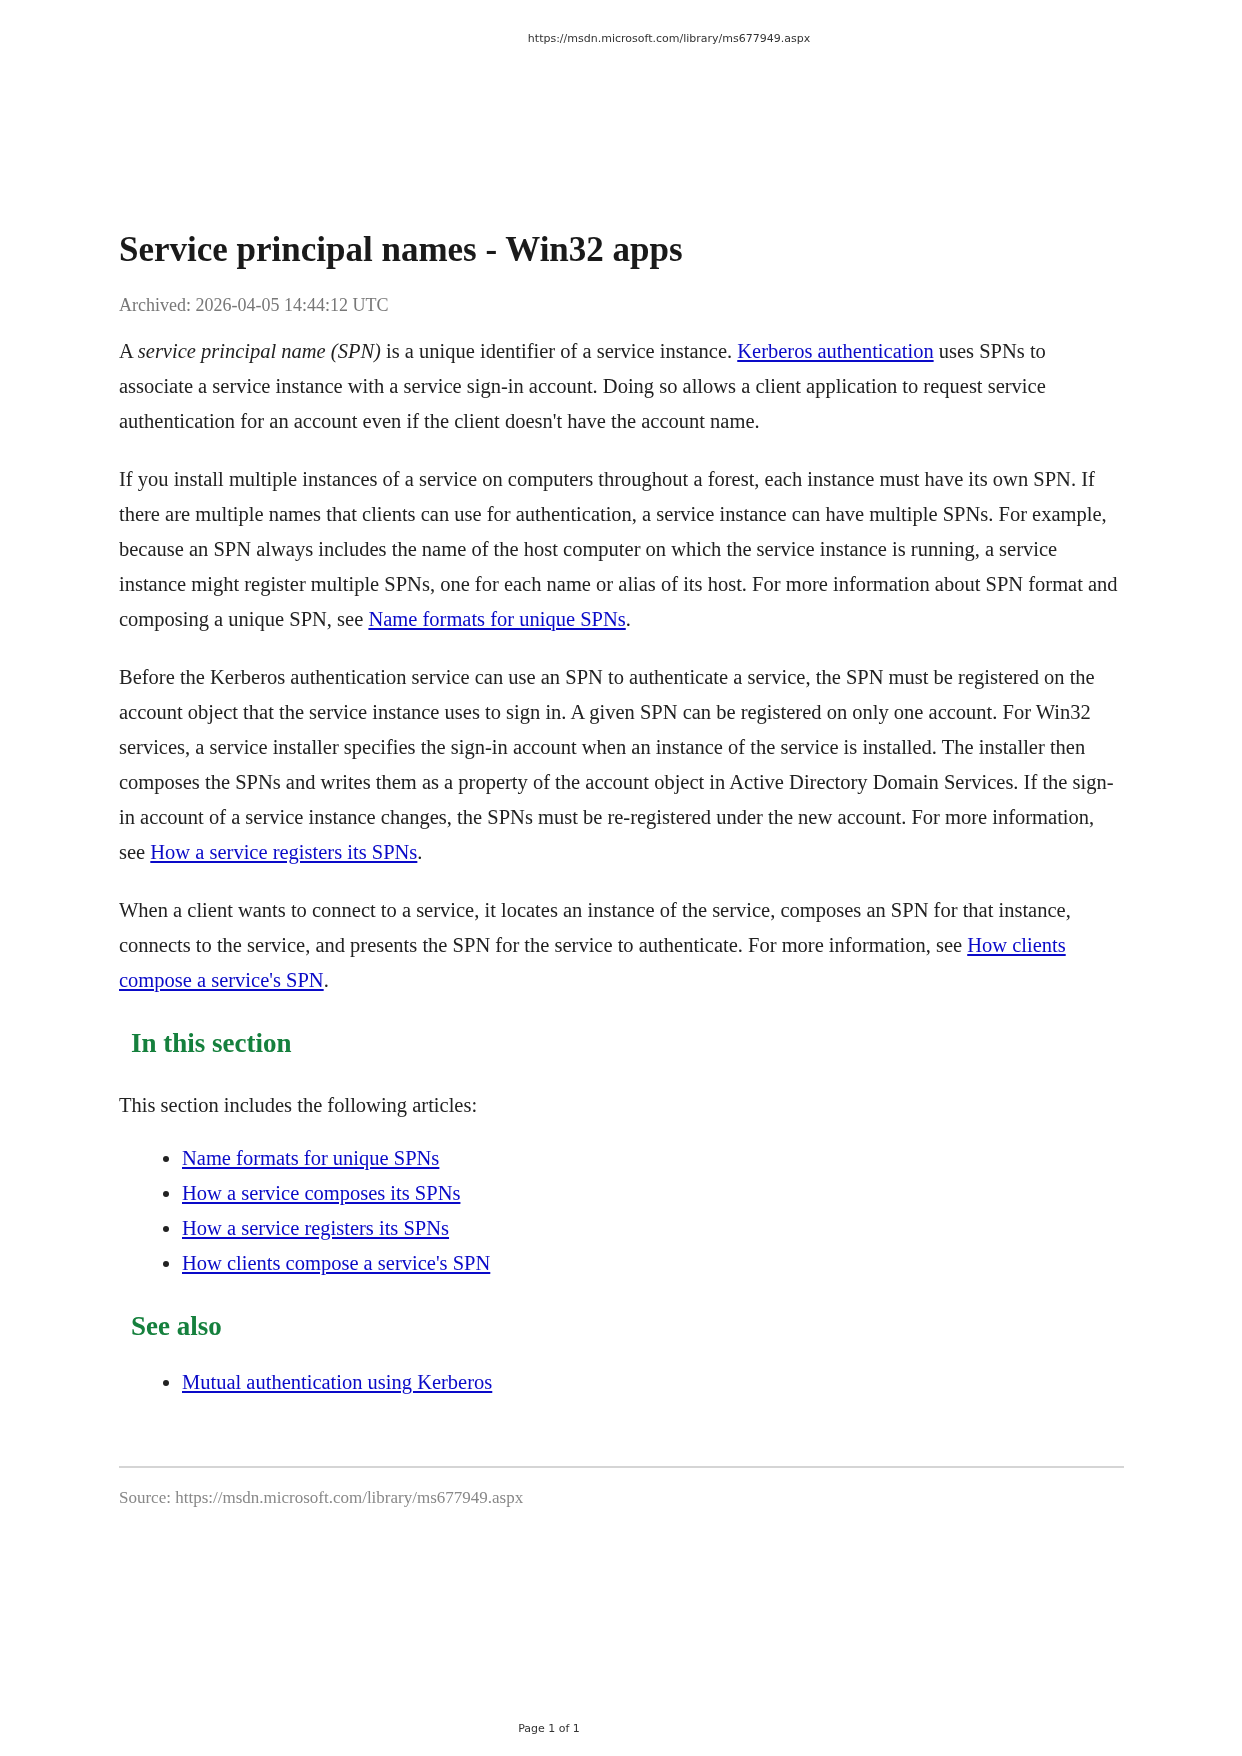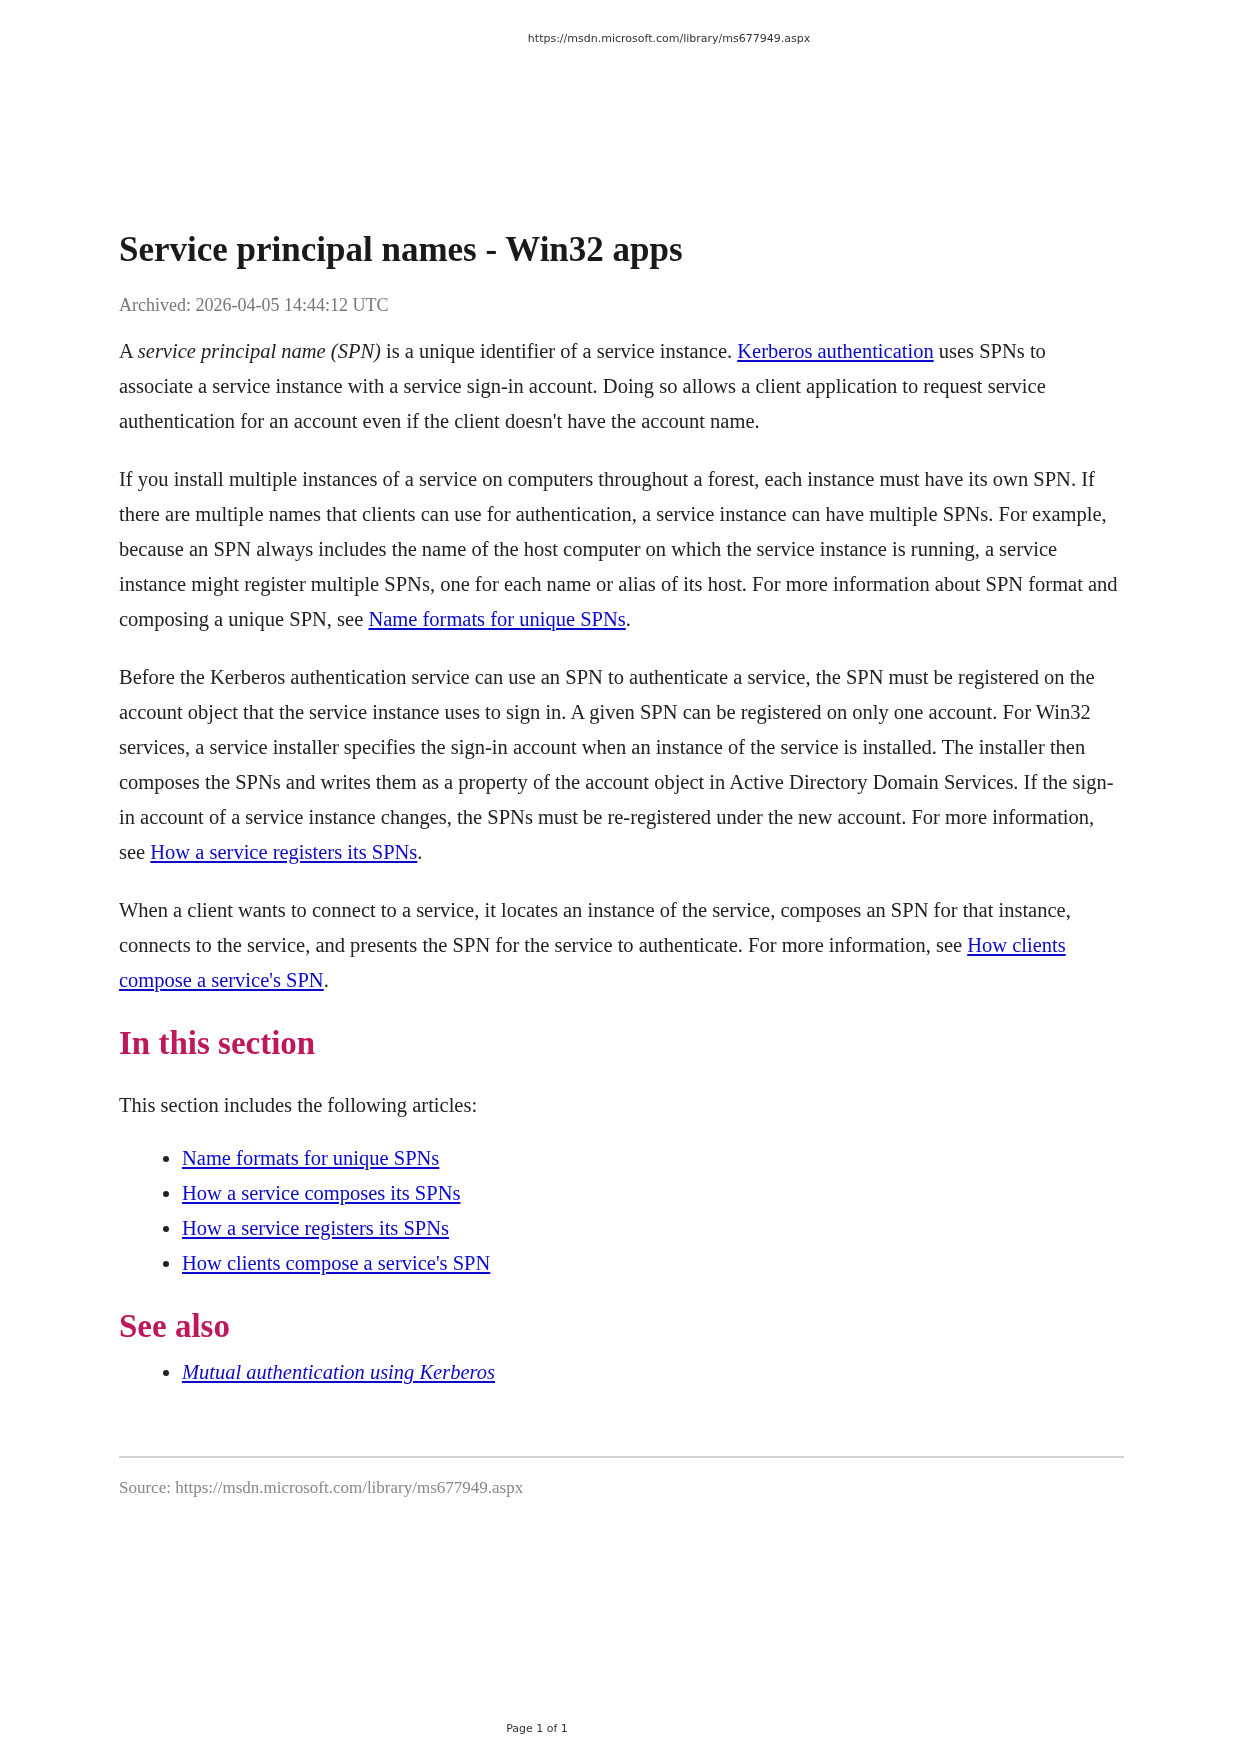--- a/index.html
+++ b/index.html
@@ -2,43 +2,43 @@
 <html><head>
   <meta charset="utf-8">
   <style>
     html, body { margin: 0; padding: 0; background: #ffffff; }
     body { width: 1242px; height: 1756px; position: relative; overflow: hidden; }
     .print-header {
       position: absolute; top: 32px; left: 0; width: 1242px; text-align: center;
       font-family: "DejaVu Sans", sans-serif; font-size: 11px; color: #333333; padding-left: 48px;
     }
     .print-footer {
-      position: absolute; top: 1722px; left: 0; width: 1074px; text-align: center;
+      position: absolute; top: 1722px; left: 12px; width: 1074px; text-align: center;
       font-family: "DejaVu Sans", sans-serif; font-size: 11px; color: #333333;
     }
     .article {
       position: absolute; left: 119px; top: 228px; width: 1005px;
       font-family: "Liberation Serif", serif; color: #222222;
     }
     h1 {
       margin: 0; font-size: 35px; font-weight: bold; line-height: 44px; color: #1a1a1a;
     }
     .byline { margin-top: 24px; font-size: 20px; color: #555555; line-height: 28px; }
     .archived { margin-top: 20px; font-size: 18px; color: #777777; line-height: 26px; }
     p { margin: 0; font-size: 20.5px; line-height: 35px; }
     .p1 { margin-top: 16px; }
     .p-next { margin-top: 23px; }
     a { color: #1a0dab; color: #0a0ac8; text-decoration: underline; }
-    h2 { margin: 0; font-size: 33px; font-weight: bold; line-height: 34px; color: #be185d; }
+    h2 { margin: 12px; font-size: 27px; font-weight: bold; line-height: 34px; color: #15803d; }
     .h-section { margin-top: 28px; }
     .section-intro { margin-top: 28px; }
     ul { margin: 18px 0 0 0; padding-left: 63px; }
     li { font-size: 20.5px; line-height: 35px; }
     .h-see { margin-top: 28px; }
-    .see-list { margin-top: 12px; font-style: italic; }
+    .see-list { margin-top: 22px; }
     hr { border: 0; border-top: 2px solid #d5d5d5; margin: 66px 0 0 0; }
     .source { margin-top: 18px; font-size: 17px; color: #888888; line-height: 24px; }
   </style>
 </head>
 <body>
 
 <div class="print-header">https://msdn.microsoft.com/library/ms677949.aspx</div>
 
 <div class="article">
   <h1>Service principal names - Win32 apps</h1>

